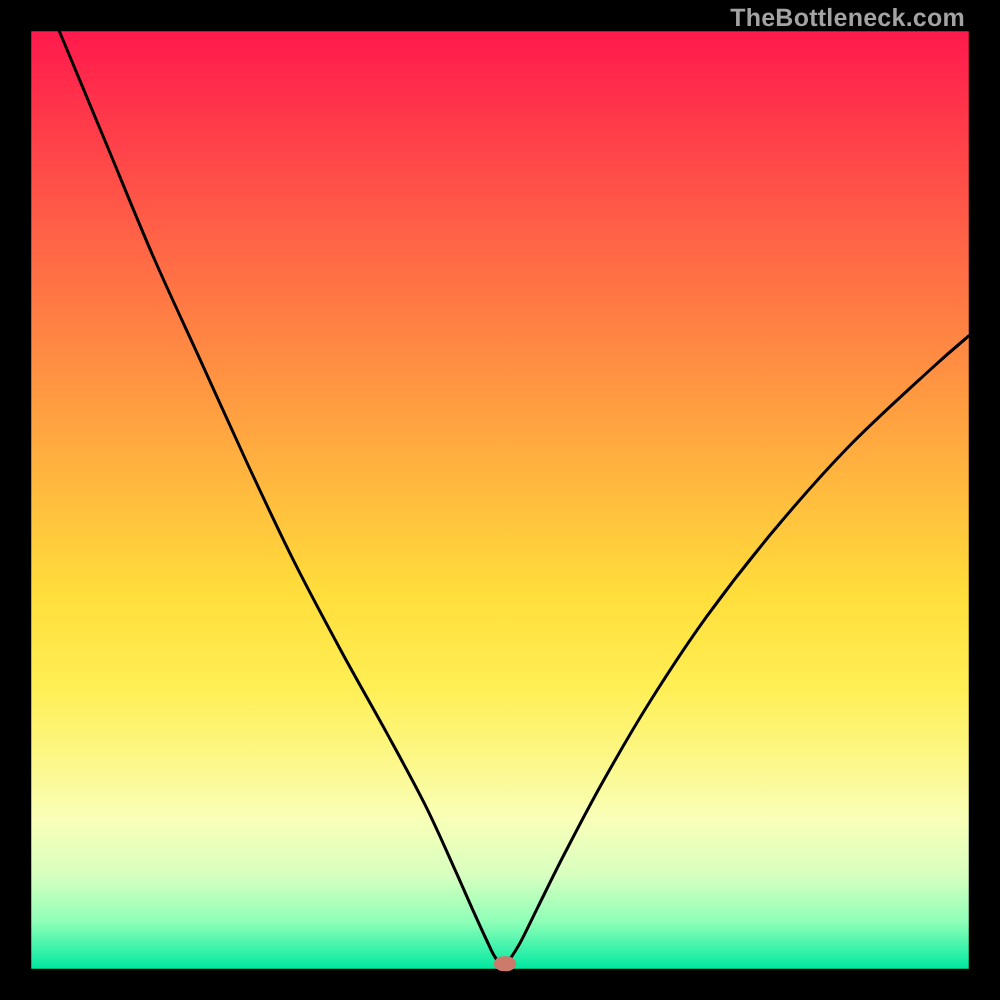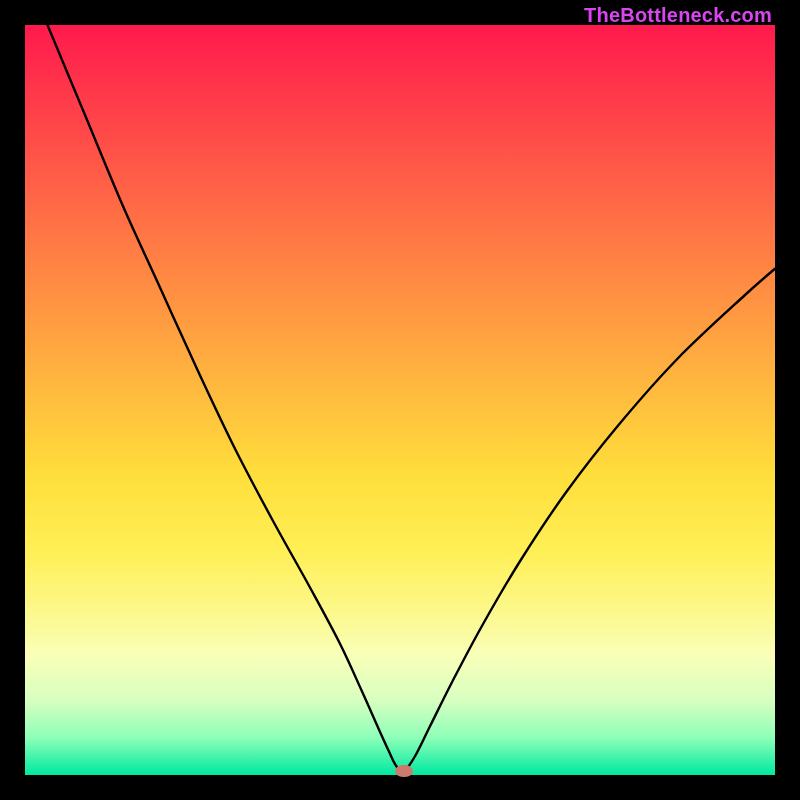--- a/index.html
+++ b/index.html
@@ -32,21 +32,21 @@
       #00e8a0 100%
     );
   }
   .watermark {
     position: absolute;
     top: 4px;
     right: 28px;
     font-family: Arial, Helvetica, sans-serif;
     font-size: 20px;
     font-weight: 600;
-    color: #d946ef;
+    color: #a3a3a3;
     letter-spacing: 0.2px;
     user-select: none;
   }
   svg.curve {
     position: absolute;
     left: 0;
     top: 0;
     width: 750px;
     height: 750px;
     overflow: visible;

